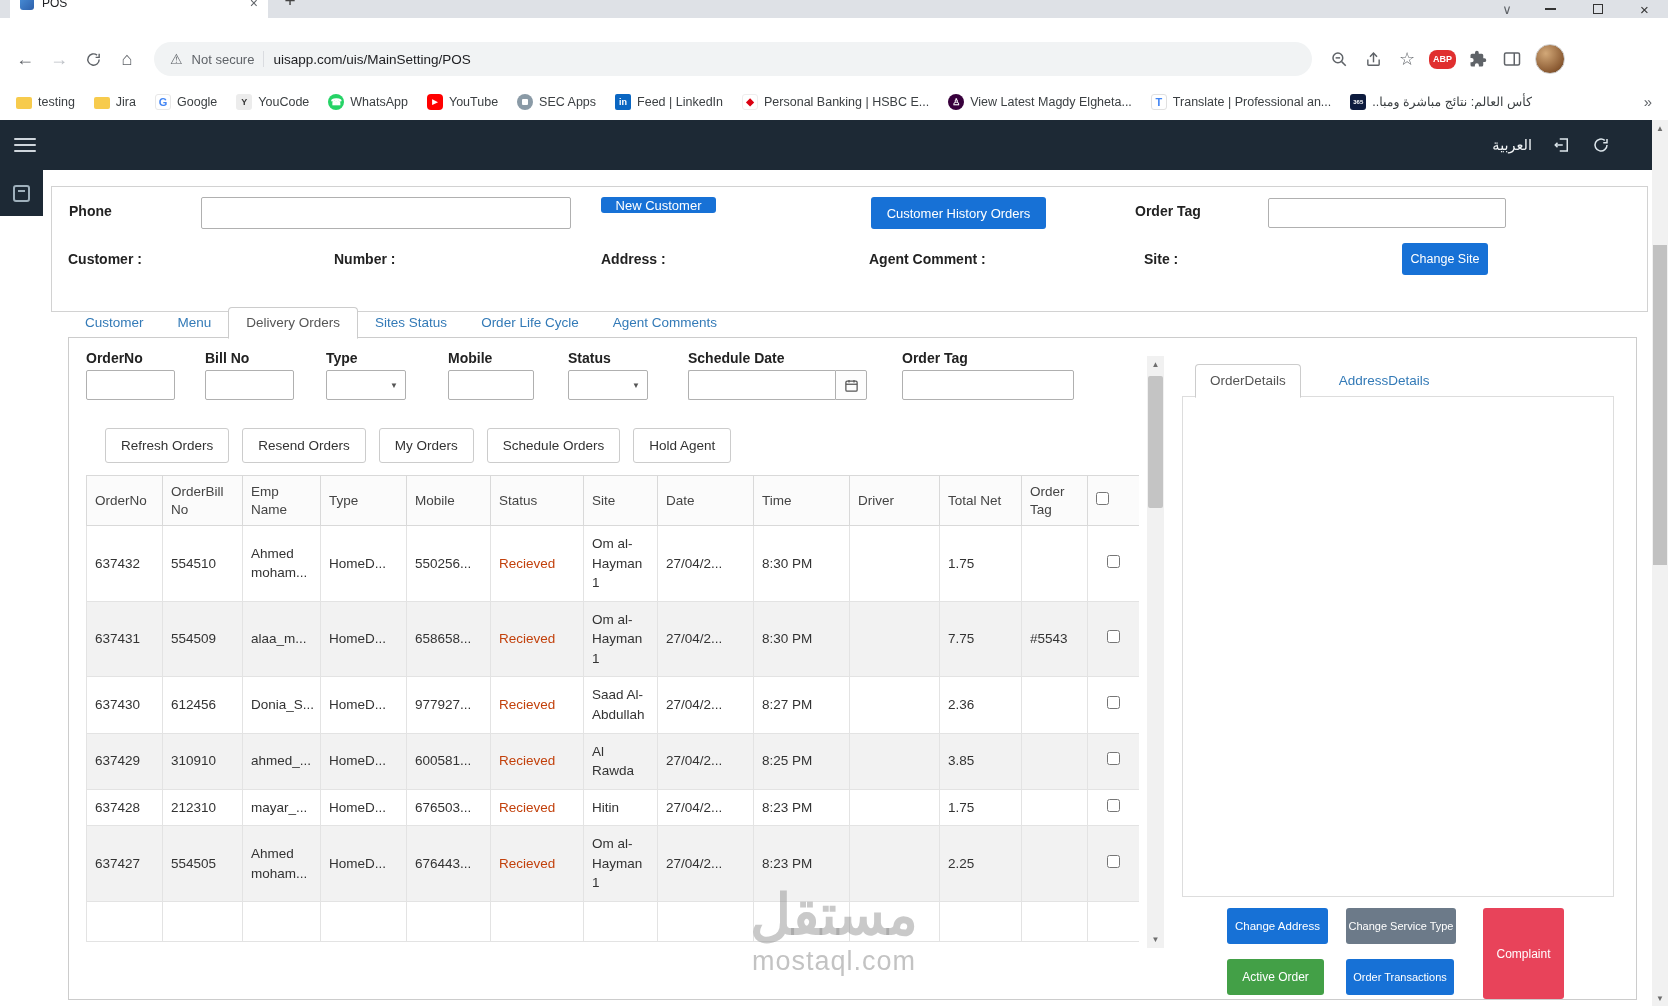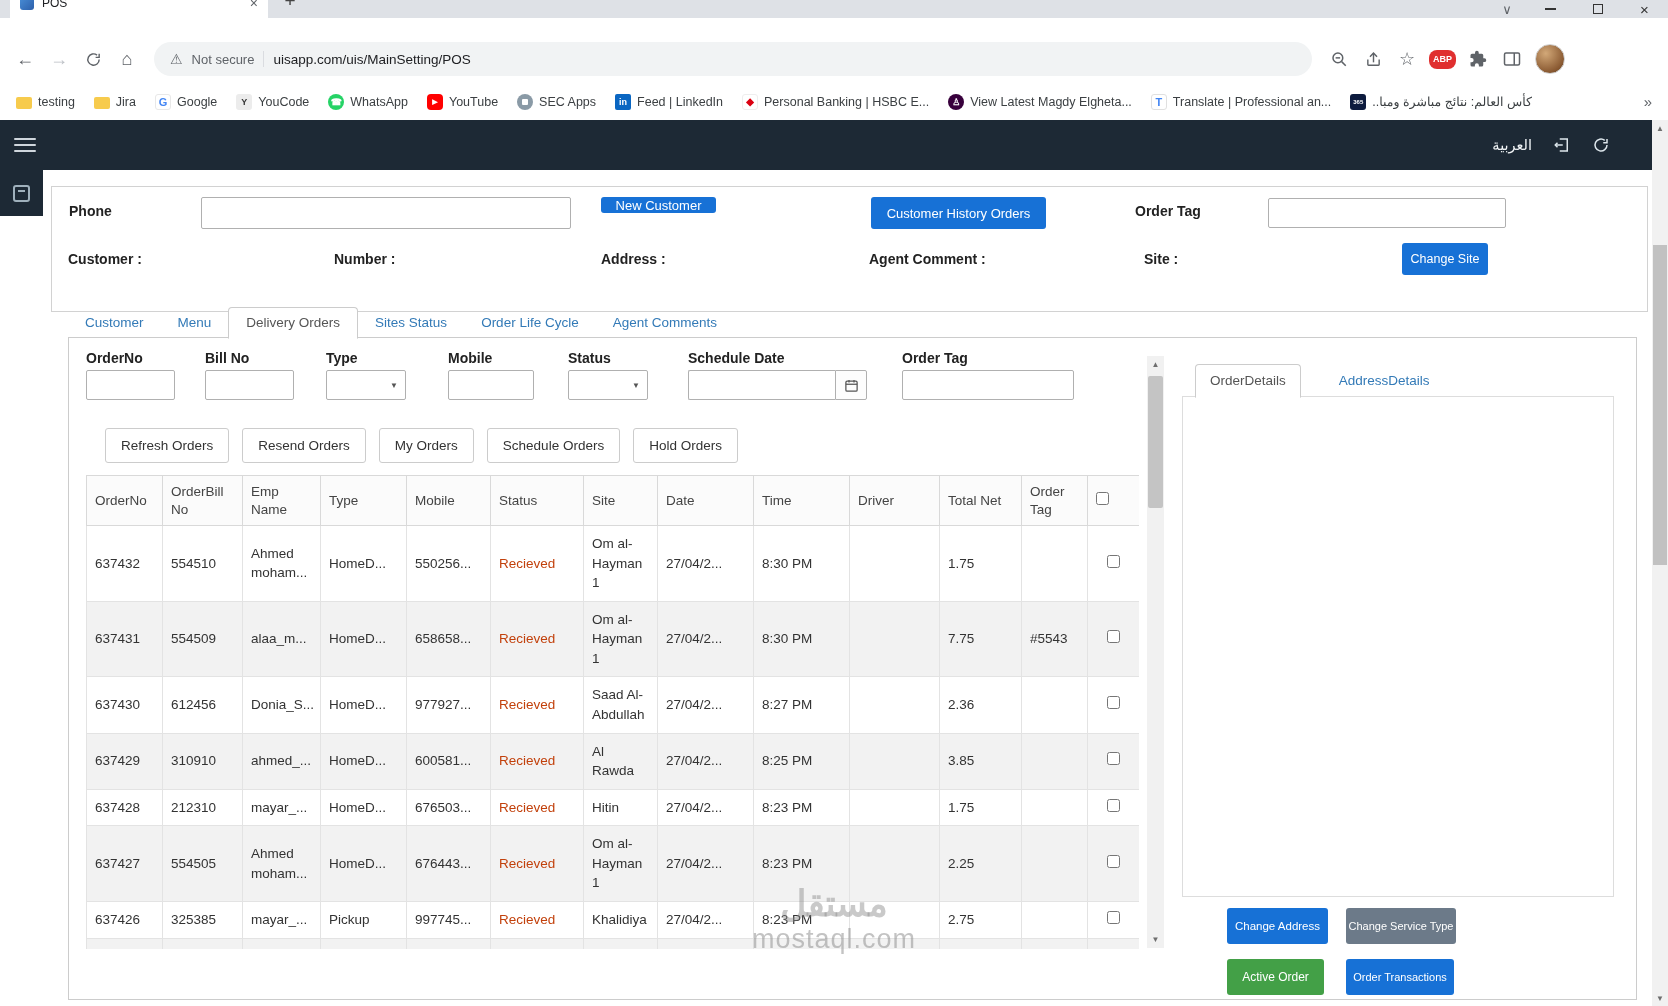--- a/index.html
+++ b/index.html
@@ -183,21 +183,21 @@
   .psb-arrow { position:absolute; left:0; width:16px; height:16px; display:flex;
     align-items:center; justify-content:center; font-size:8px; color:#6e6e6e; cursor:pointer; }
   .psb-arrow.up { top:0; }
   .psb-arrow.down { bottom:0; }
   .psb-thumb { position:absolute; left:1px; top:125px; width:14px; height:320px;
     background:#c1c1c1; cursor:grab; }
 
   
   .watermark { position:absolute; left:594px; top:884px; width:480px; text-align:center;
     z-index:6; pointer-events:none; }
-  .watermark-ar { font-size:36px; font-weight:bold; color:rgba(135,135,135,0.45); line-height:1.1; }
+  .watermark-ar { font-size:56px; font-weight:bold; color:rgba(135,135,135,0.45); line-height:1.1; }
   .watermark-en { font-size:27px; color:rgba(145,145,145,0.55); letter-spacing:1px; }
 </style>
 </head>
 <body>
 
 <div class="tab-strip">
   <div class="browser-tab">
     <span class="favicon"></span>
     <span class="tab-title">POS</span>
     <span class="tab-close">×</span>
@@ -394,21 +394,21 @@
     </span>
   </div>
   <span class="filter-label" style="left:833px;">Order Tag</span>
   <input class="filter-input" style="left: 833px; width: 172px;">
 
   <div class="order-actions">
     <button class="btn-outline">Refresh Orders</button>
     <button class="btn-outline">Resend Orders</button>
     <button class="btn-outline">My Orders</button>
     <button class="btn-outline">Schedule Orders</button>
-    <button class="btn-outline">Hold Orders</button>
+    <button class="btn-outline">Hold Agent</button>
   </div>
 
   <div class="table-wrap">
     <table class="orders-table">
       <colgroup>
         <col style="width:76px">
           <col style="width:80px">
           <col style="width:78px">
           <col style="width:86px">
         <col style="width:84px">
@@ -522,35 +522,20 @@
           <td>676443...</td>
           <td class="status-cell">Recieved</td>
           <td>Om al-Hayman 1</td>
           <td>27/04/2...</td>
           <td>8:23 PM</td>
           <td></td>
           <td>2.25</td>
           <td></td>
           <td class="cb-cell"><input type="checkbox" class="row-cb" style=""></td>
         </tr>
-        <tr>
-          <td>637426</td>
-          <td>325385</td>
-          <td>mayar_...</td>
-          <td>Pickup</td>
-          <td>997745...</td>
-          <td class="status-cell">Recieved</td>
-          <td>Khalidiya</td>
-          <td>27/04/2...</td>
-          <td>8:23 PM</td>
-          <td></td>
-          <td>2.75</td>
-          <td></td>
-          <td class="cb-cell"><input type="checkbox" class="row-cb" style=""></td>
-        </tr>
         <tr class="partial-row">
           <td></td>
             <td></td>
             <td></td>
           <td></td>
             <td></td>
             <td></td>
           <td></td>
             <td></td>
             <td></td>
@@ -570,20 +555,21 @@
   </div>
 
   <div class="detail-tabs">
     <span class="detail-tab active">OrderDetails</span>
     <span class="detail-tab inactive">AddressDetails</span>
   </div>
   <div class="detail-box"></div>
 
   <button class="panel-btn btn-change-address">Change Address</button>
   <button class="panel-btn btn-change-service">Change Service Type</button>
+  <button class="panel-btn btn-complaint">Complaint</button>
   <button class="panel-btn btn-active-order">Active Order</button>
   <button class="panel-btn btn-order-trans">Order Transactions</button>
 </div>
 
 <div class="page-scrollbar">
   <span class="psb-arrow up">▲</span>
   <span class="psb-thumb"></span>
   <span class="psb-arrow down">▼</span>
 </div>
 

